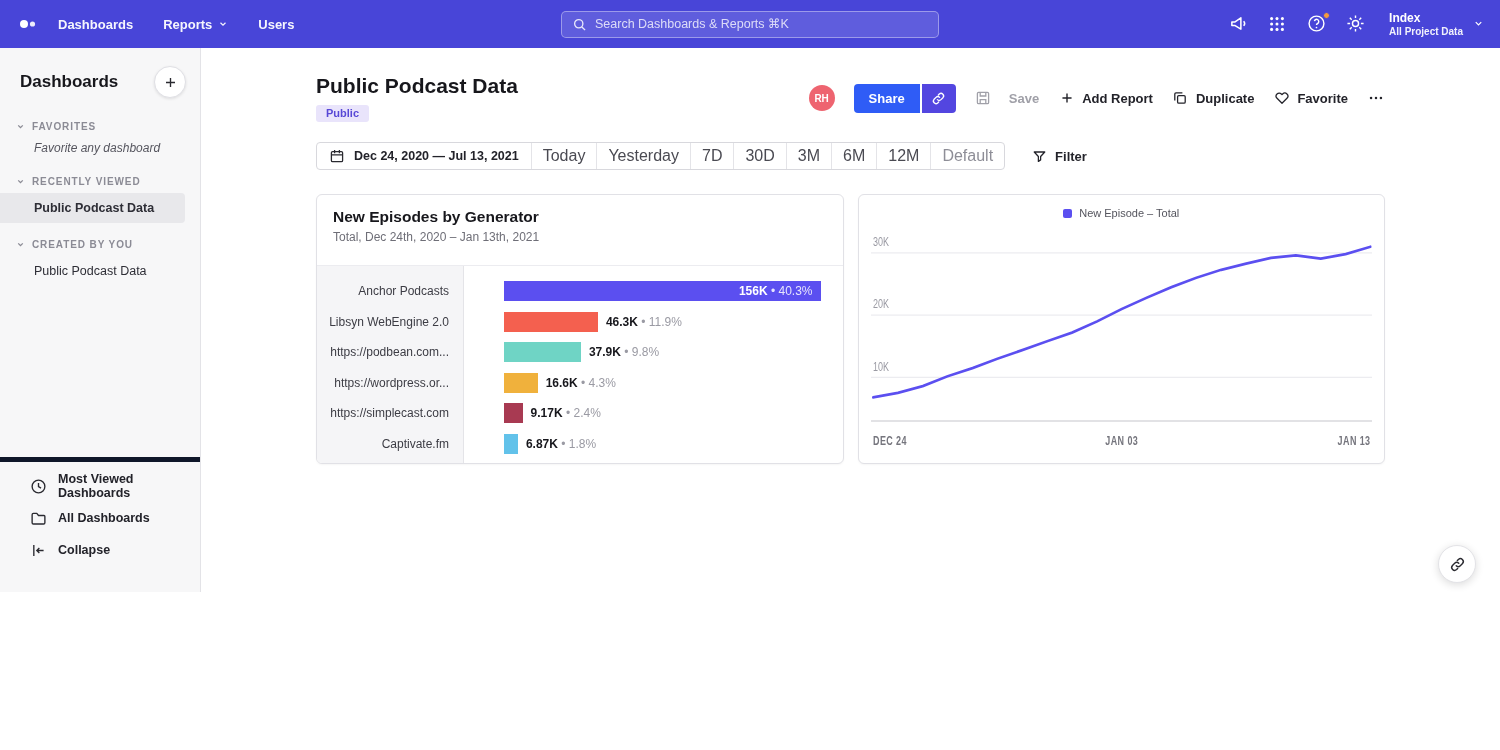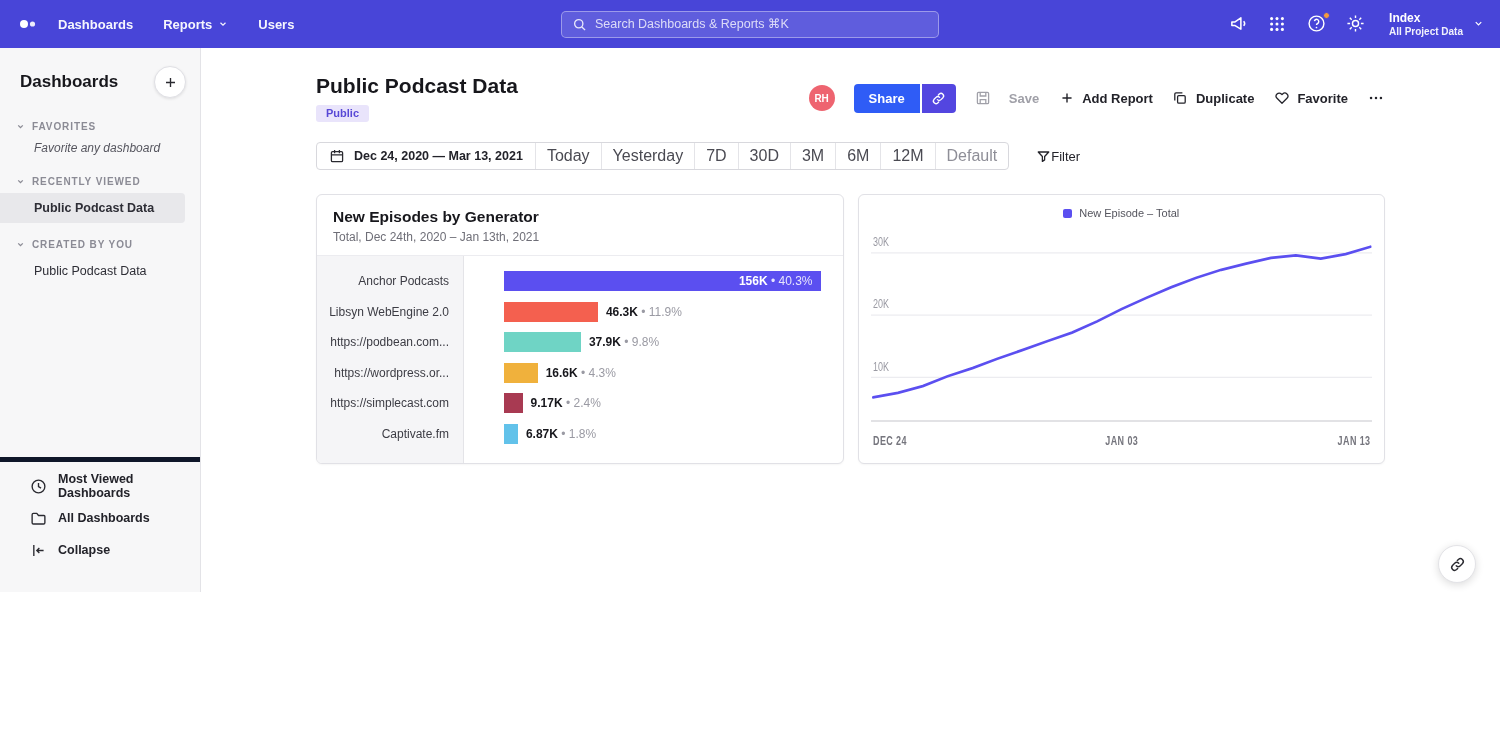--- a/index.html
+++ b/index.html
@@ -73,28 +73,28 @@
   
   .toolbar{margin-top:20px;display:flex;align-items:center;}
   .range-group{display:flex;align-items:stretch;border:1px solid #d8d8dd;border-radius:4px;
     overflow:hidden;height:28px;background:#fff;}
   .range-date{display:flex;align-items:center;gap:9px;padding:0 12px;font-weight:700;
     font-size:12.5px;color:#23232a;cursor:pointer;}
   .range-date .cicon{width:16px;height:16px;color:#2a2a30;display:grid;place-items:center;}
   .preset{display:flex;align-items:center;padding:0 11px;border-left:1px solid #e4e4e8;
     font-size:16px;color:#4a4a52;cursor:pointer;white-space:nowrap;text-align:right;}
   .preset:last-child{color:#8e8e97;}
-  .filter-btn{margin-left:27px;display:flex;align-items:center;font-size:13px;
-    font-weight:400;color:#23232a;cursor:pointer;}
+  .filter-btn{margin-left:27px;display:flex;align-items:center;gap:8px;font-size:13px;
+    font-weight:700;color:#23232a;cursor:pointer;}
 
   
   .cards{margin-top:24px;display:flex;gap:14px;}
   .card{flex:1;border:1px solid #e1e1e6;border-radius:6px;height:270px;background:#fff;
     box-shadow:0 1px 2px rgba(0,0,0,.04);display:flex;flex-direction:column;overflow:hidden;}
-  .card-header{padding:13px 16px 11px;border-bottom:1px solid #ececf0;}
+  .card-header{padding:13px 16px 21px;border-bottom:1px solid #ececf0;}
   .card-title{font-size:15.5px;font-weight:700;color:#17171c;}
   .card-subtitle{margin-top:4px;font-size:12px;color:#6e6e77;}
 
   
   .bar-body{flex:1;display:flex;min-height:0;}
   .bar-labels{width:147px;background:#f5f5f7;border-right:1px solid #e4e4e8;padding-top:10px;}
   .bar-label{height:30.5px;display:flex;align-items:center;justify-content:flex-end;
     padding-right:14px;font-size:12px;color:#3c3c44;white-space:nowrap;}
   .bar-bars{flex:1;padding:10px 22px 0 0;}
   .bar-cell{height:30.5px;display:flex;align-items:center;padding-left:40px;}
@@ -329,21 +329,21 @@
 
       <div class="toolbar">
         <div class="range-group">
           <span class="range-date">
             <span class="cicon">
               <svg class="ic" width="16" height="16" viewBox="0 0 20 20" fill="none" stroke="currentColor" stroke-width="1.6">
                   <rect x="3" y="4.5" width="14" height="12.5" rx="1.5"></rect>
                   <path d="M3 8.5h14M7 2.5v4M13 2.5v4"></path>
                 </svg>
             </span>
-            <span>Dec 24, 2020 — Mar 13, 2021</span>
+            <span>Dec 24, 2020 — Jul 13, 2021</span>
           </span>
           <span class="preset">Today</span>
           <span class="preset">Yesterday</span>
           <span class="preset">7D</span>
           <span class="preset">30D</span>
           <span class="preset">3M</span>
           <span class="preset">6M</span>
           <span class="preset">12M</span>
           <span class="preset">Default</span>
         </div>

